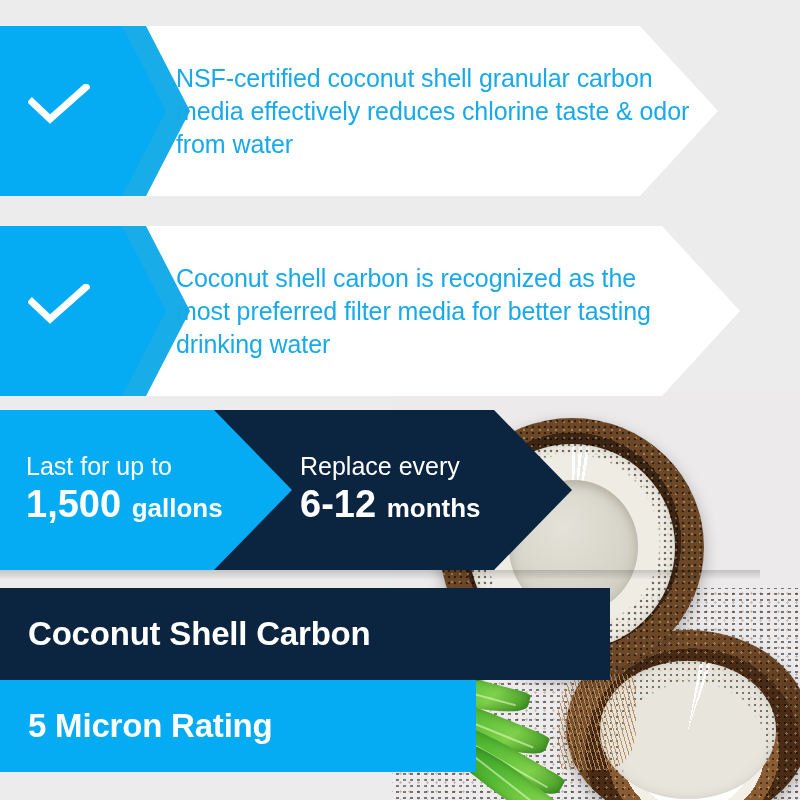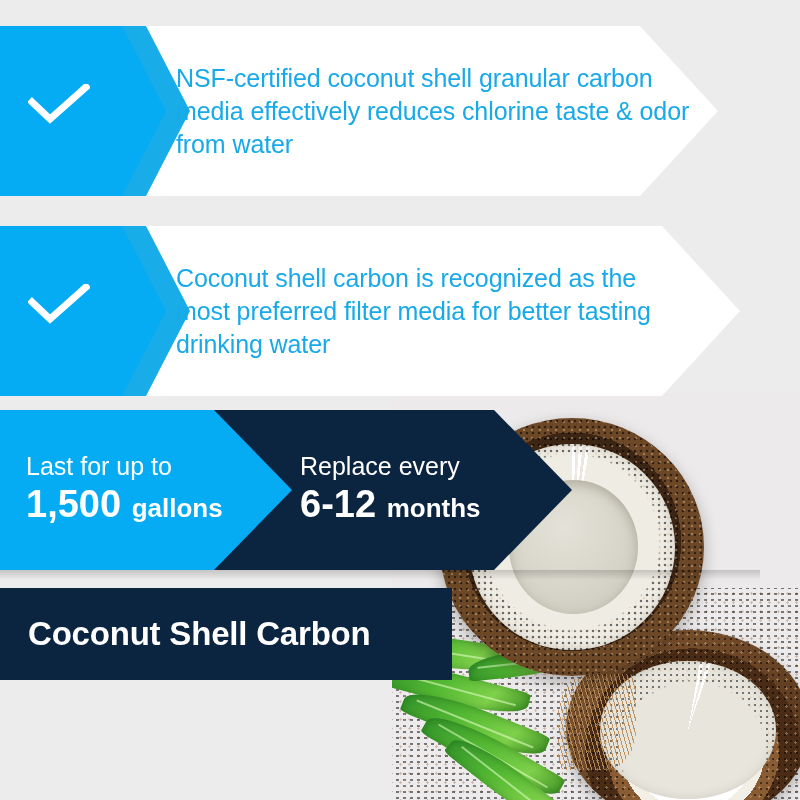--- a/index.html
+++ b/index.html
@@ -172,21 +172,21 @@
   }
   .stat { position:absolute; top:50%; transform:translateY(-50%); color:#fff; }
   #stat-left { left:26px; }
   #stat-right { left:300px; }
   .stat .stat-small { font-size:25px; line-height:32px; font-weight:400; }
   .stat .stat-big { font-size:38px; line-height:44px; font-weight:700; white-space:nowrap;text-align:right; }
   .stat .stat-big .unit { font-size:26px; font-weight:700; }
 
   
   .spec-bar { position:absolute; left:0; display:flex; align-items:center; }
-  #spec-navy { top:588px; width:452px; height:92px; background:#0B2440; }
+  #spec-navy { top:588px; width:610px; height:92px; background:#0B2440; }
   #spec-blue { top:680px; width:476px; height:92px; background:#05ACF4; }
   .spec-bar .spec-text {
     color:#ffffff; font-size:33px; font-weight:700; padding-left:28px; letter-spacing:-.2px;
   }
 
   
   .gap-shadow { position:absolute; left:0; height:10px; width:760px;
     background:linear-gradient(180deg, rgba(0,0,0,.17), rgba(0,0,0,0)); }
 </style>
 </head>
@@ -261,14 +261,17 @@
         <span>6-12</span>
         <span class="unit">months</span>
       </div>
     </div>
   </div>
 
   <div class="gap-shadow" style="top:570px;"></div>
   <div class="spec-bar" id="spec-navy">
     <div class="spec-text">Coconut Shell Carbon</div>
   </div>
+  <div class="spec-bar" id="spec-blue">
+    <div class="spec-text">5 Micron Rating</div>
+  </div>
 
 </div>
 
 </body></html>

